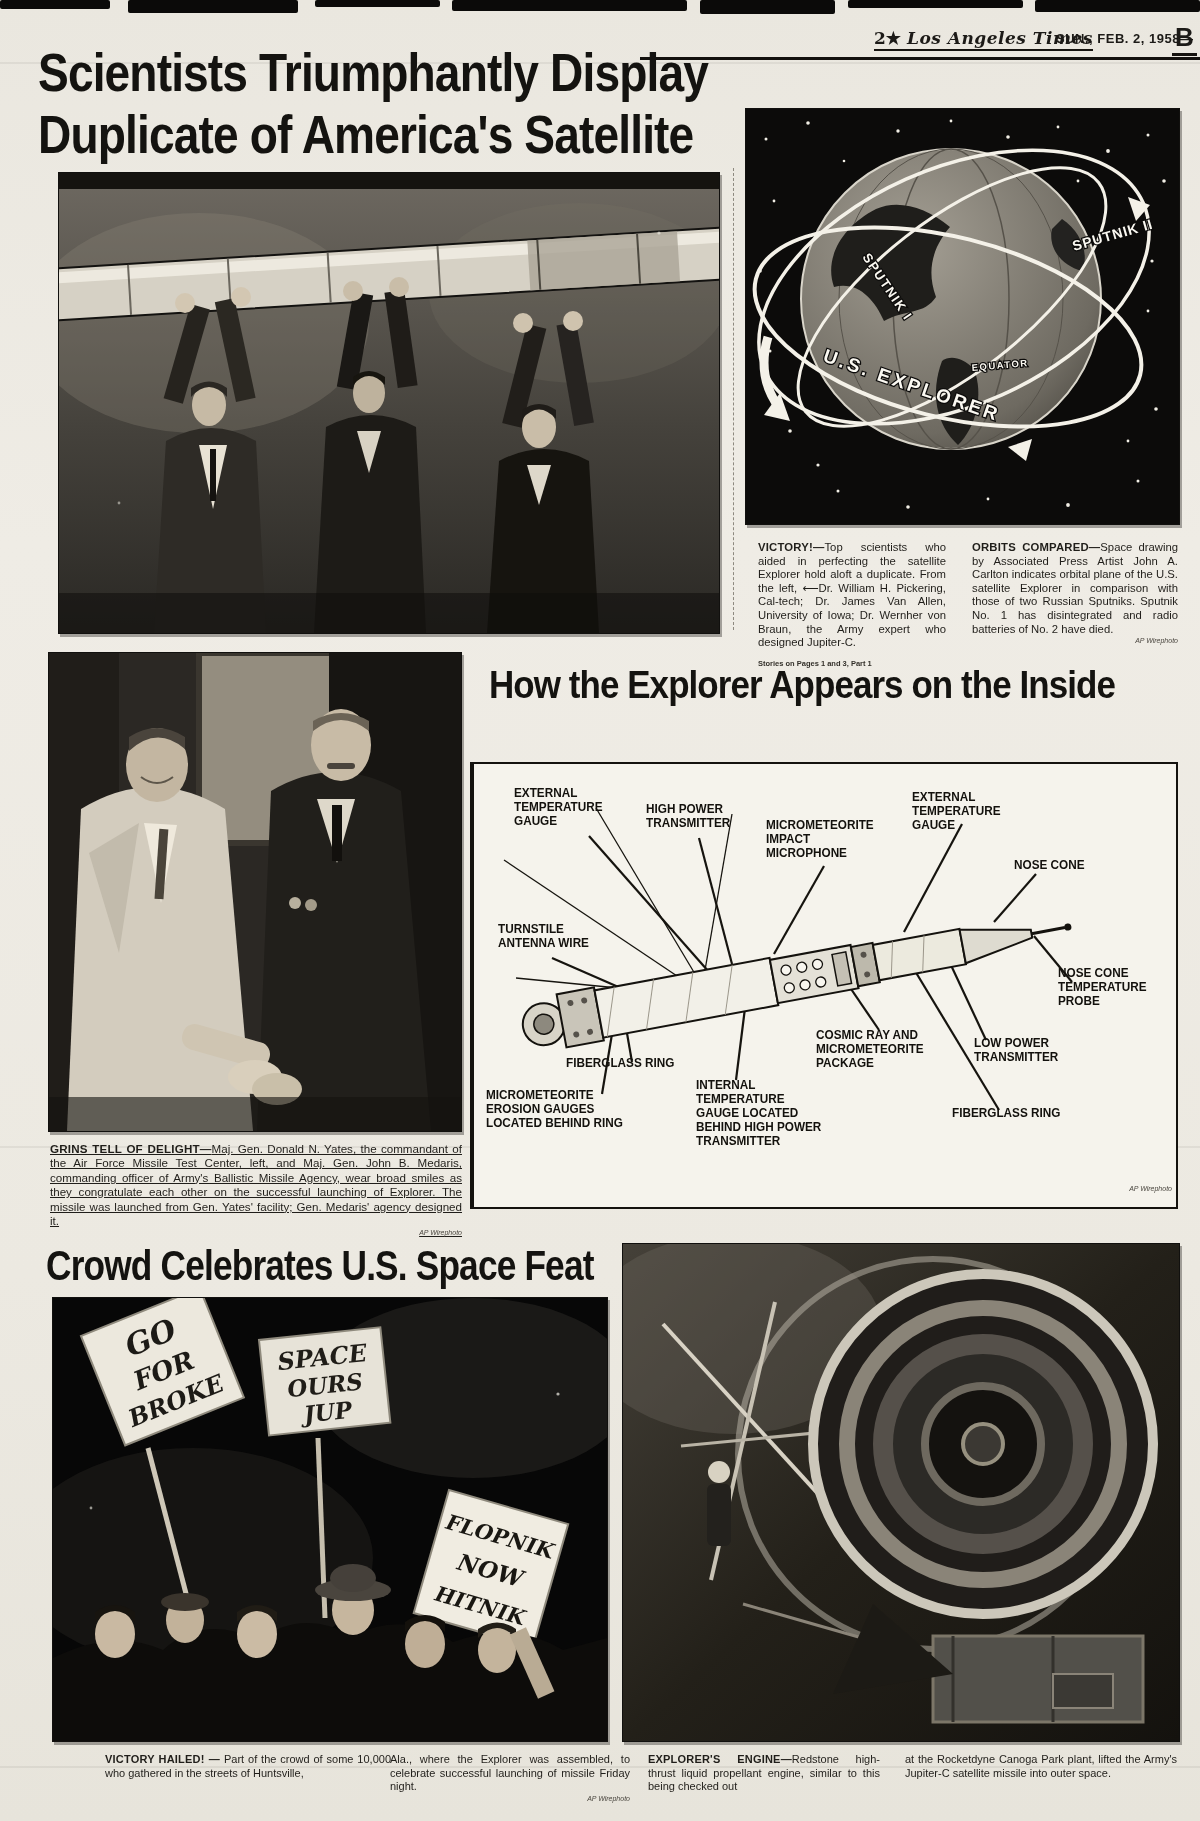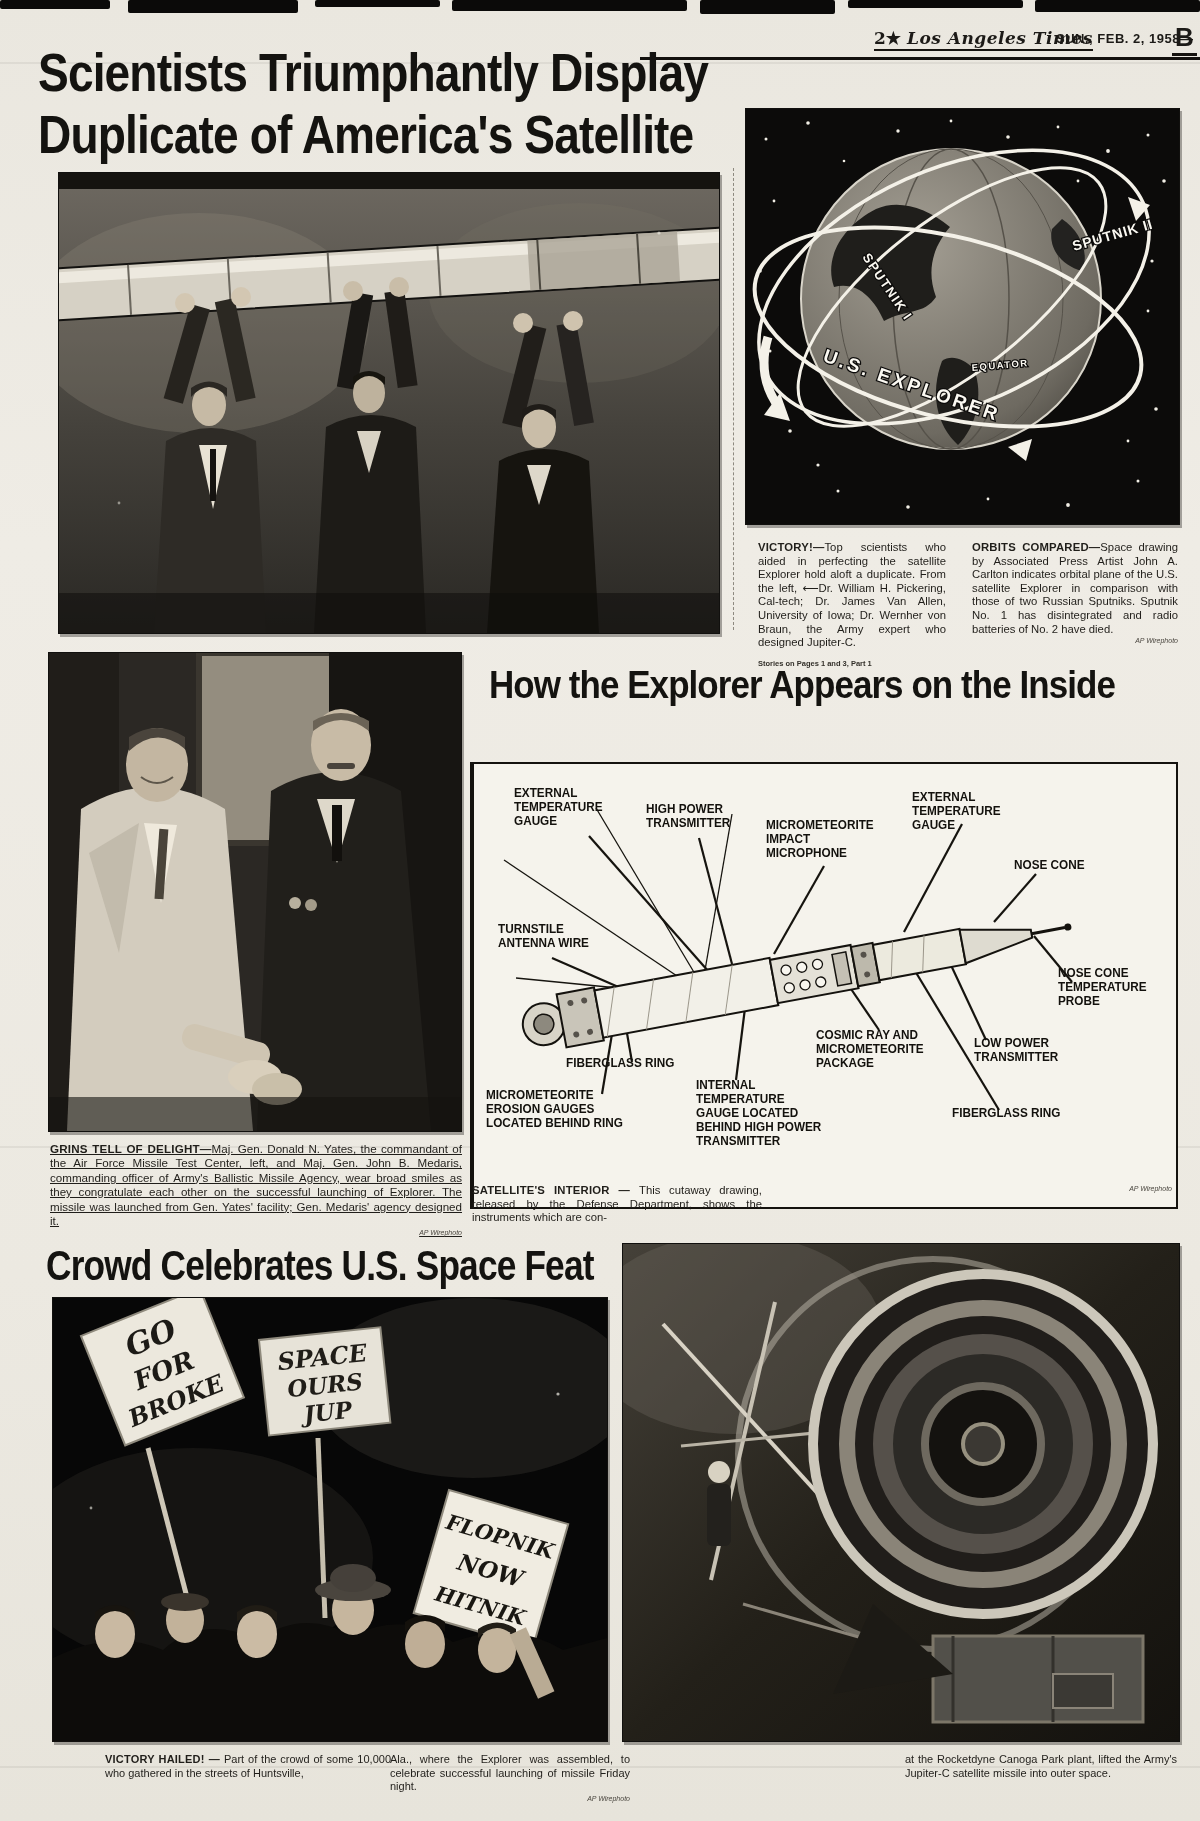--- a/index.html
+++ b/index.html
@@ -289,23 +289,20 @@
     <div class="dlabel" style="left:12px;top:324px;width:150px;">MICROMETEORITE EROSION GAUGES LOCATED BEHIND RING</div>
     <div class="dlabel" style="left:222px;top:314px;width:138px;">INTERNAL TEMPERATURE GAUGE LOCATED BEHIND HIGH POWER TRANSMITTER</div>
     <div class="dlabel" style="left:478px;top:342px;width:140px;">FIBERGLASS RING</div>
   </div>
 
   <div class="cap" style="left:50px;top:1142px;width:412px;font-size:11.6px;line-height:14.4px;text-decoration:underline;">
     <b>GRINS TELL OF DELIGHT—</b><span>Maj. Gen. Donald N. Yates, the commandant of the Air Force Missile Test Center, left, and Maj. Gen. John B. Medaris, commanding officer of Army's Ballistic Missile Agency, wear broad smiles as they congratulate each other on the successful launching of Explorer. The missile was launched from Gen. Yates' facility; Gen. Medaris' agency designed it.</span>
     <span class="credit">AP Wirephoto</span>
   </div>
 
-  <div class="cap" style="left:472px;top:1184px;width:290px;">
-    <b>SATELLITE'S INTERIOR — </b><span>This cutaway drawing, released by the Defense Department, shows the instruments which are con-</span>
-  </div>
   <div class="cap" style="left:776px;top:1184px;width:396px;">
     <span class="credit">AP Wirephoto</span>
   </div>
 
   <div class="headline" style="left:46px;top:1242px;font-size:42px;transform:scaleX(.84);">Crowd Celebrates U.S. Space Feat</div>
 
   <div class="photo" style="left:52px;top:1297px;width:554px;height:443px;">
     <svg width="554" height="443" viewBox="0 0 554 443">
       <rect width="554" height="443" fill="#070707"></rect>
       <ellipse cx="420" cy="90" rx="160" ry="90" fill="#2e2b27" opacity=".5"></ellipse>
@@ -389,17 +386,20 @@
     </svg>
   </div>
 
   <div class="cap" style="left:62px;top:1753px;width:286px;font-size:11px;margin-left:43px;">
     <b>VICTORY HAILED! — </b><span>Part of the crowd of some 10,000 who gathered in the streets of Huntsville,</span>
   </div>
   <div class="cap" style="left:390px;top:1753px;width:240px;font-size:11px;">
     <span>Ala., where the Explorer was assembled, to celebrate successful launching of missile Friday night.</span>
     <span class="credit">AP Wirephoto</span>
   </div>
+  <div class="cap" style="left:648px;top:1753px;width:232px;font-size:11px;">
+    <b>EXPLORER'S ENGINE—</b><span>Redstone high-thrust liquid propellant engine, similar to this being checked out</span>
+  </div>
   <div class="cap" style="left:905px;top:1753px;width:272px;font-size:11px;">
     <span>at the Rocketdyne Canoga Park plant, lifted the Army's Jupiter-C satellite missile into outer space.</span>
   </div>
 
 </div>
 
 </body></html>

